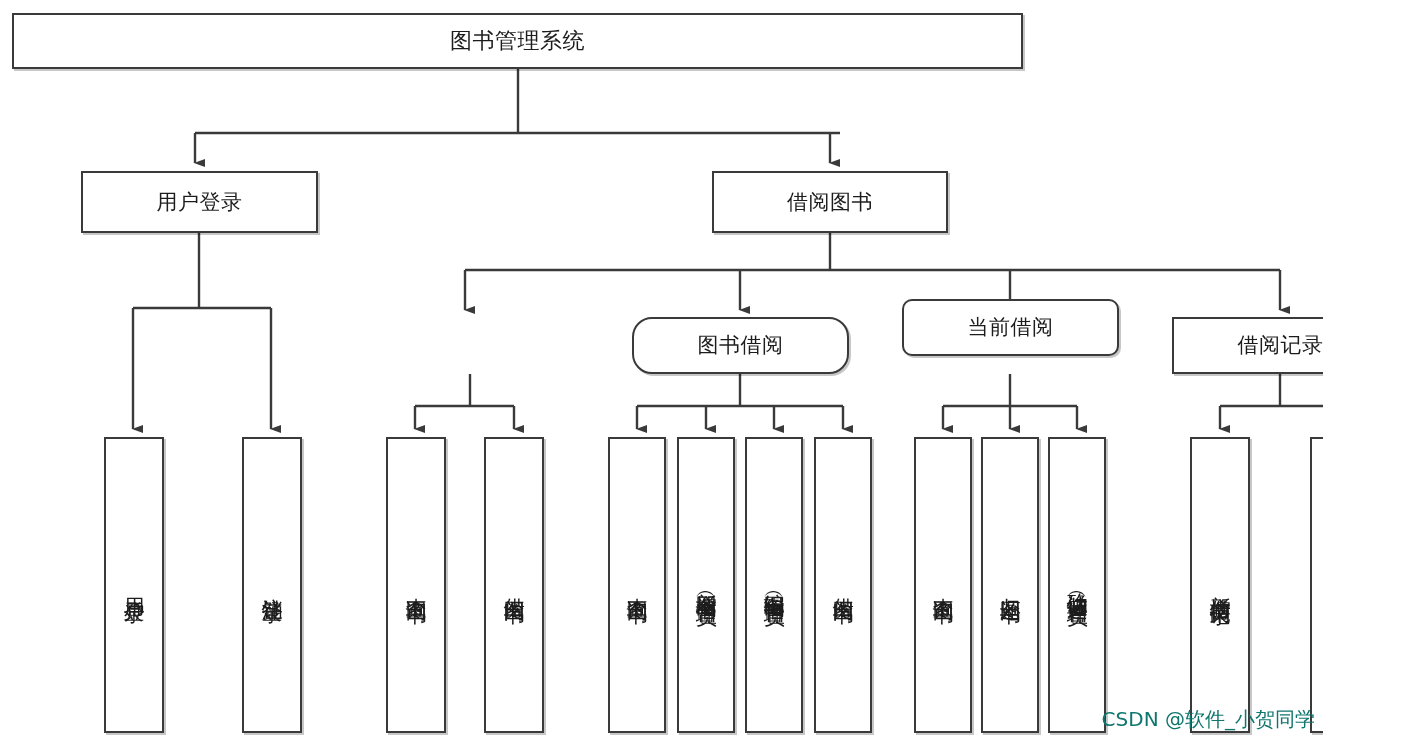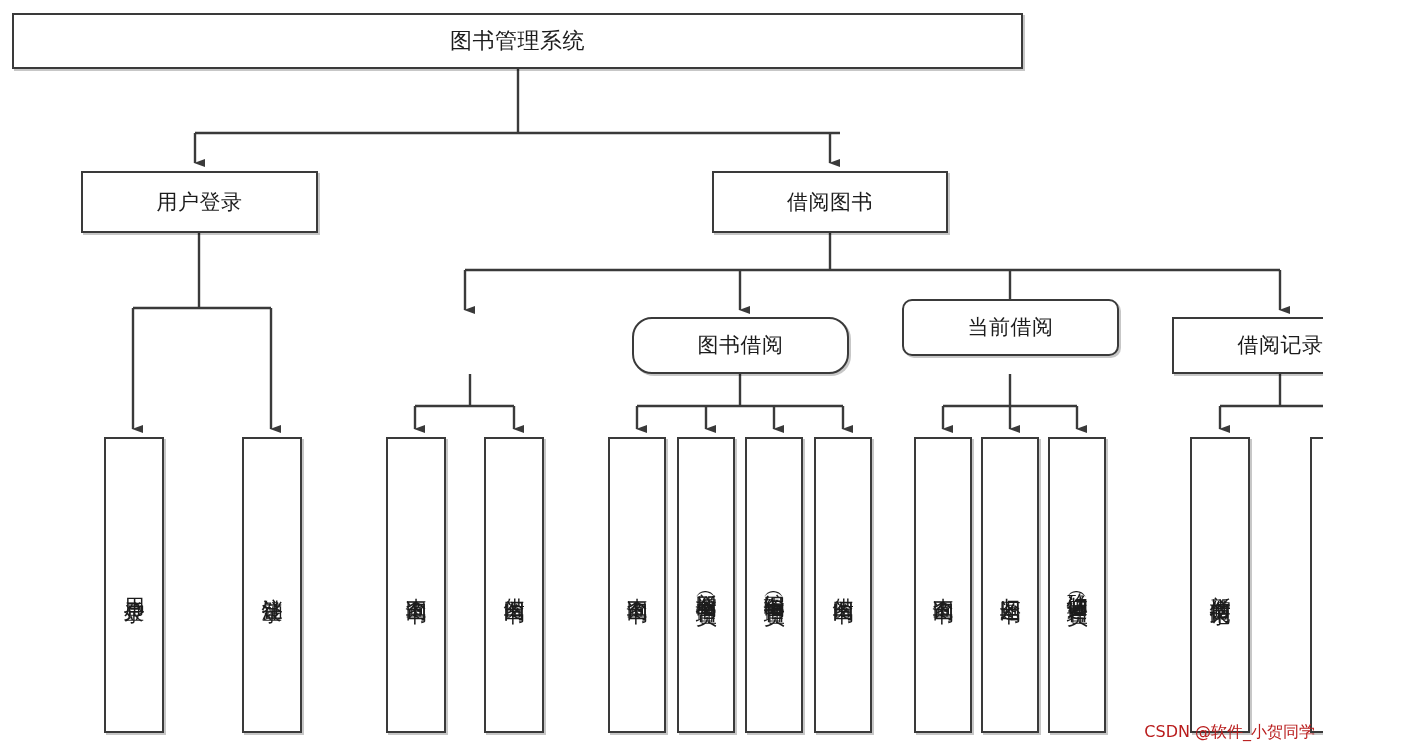--- a/index.html
+++ b/index.html
@@ -53,23 +53,23 @@
     text-orientation: upright;
     font-size: 21px;
     line-height: 1.16;
     letter-spacing: 2px;
     white-space: normal;
     max-height: 100%;
   }
   .watermark {
     position: absolute;
     right: 8px;
-    bottom: 4px;
-    font-size: 16px;
-    color: #b91c1c;
+    bottom: 14px;
+    font-size: 20px;
+    color: #0f766e;
     white-space: nowrap;
     user-select: none;
   }
 </style>
 </head>
 <body>
 
 <div id="canvas">
 
   <svg id="edges" viewBox="0 0 1405 747" xmlns="http://www.w3.org/2000/svg">

